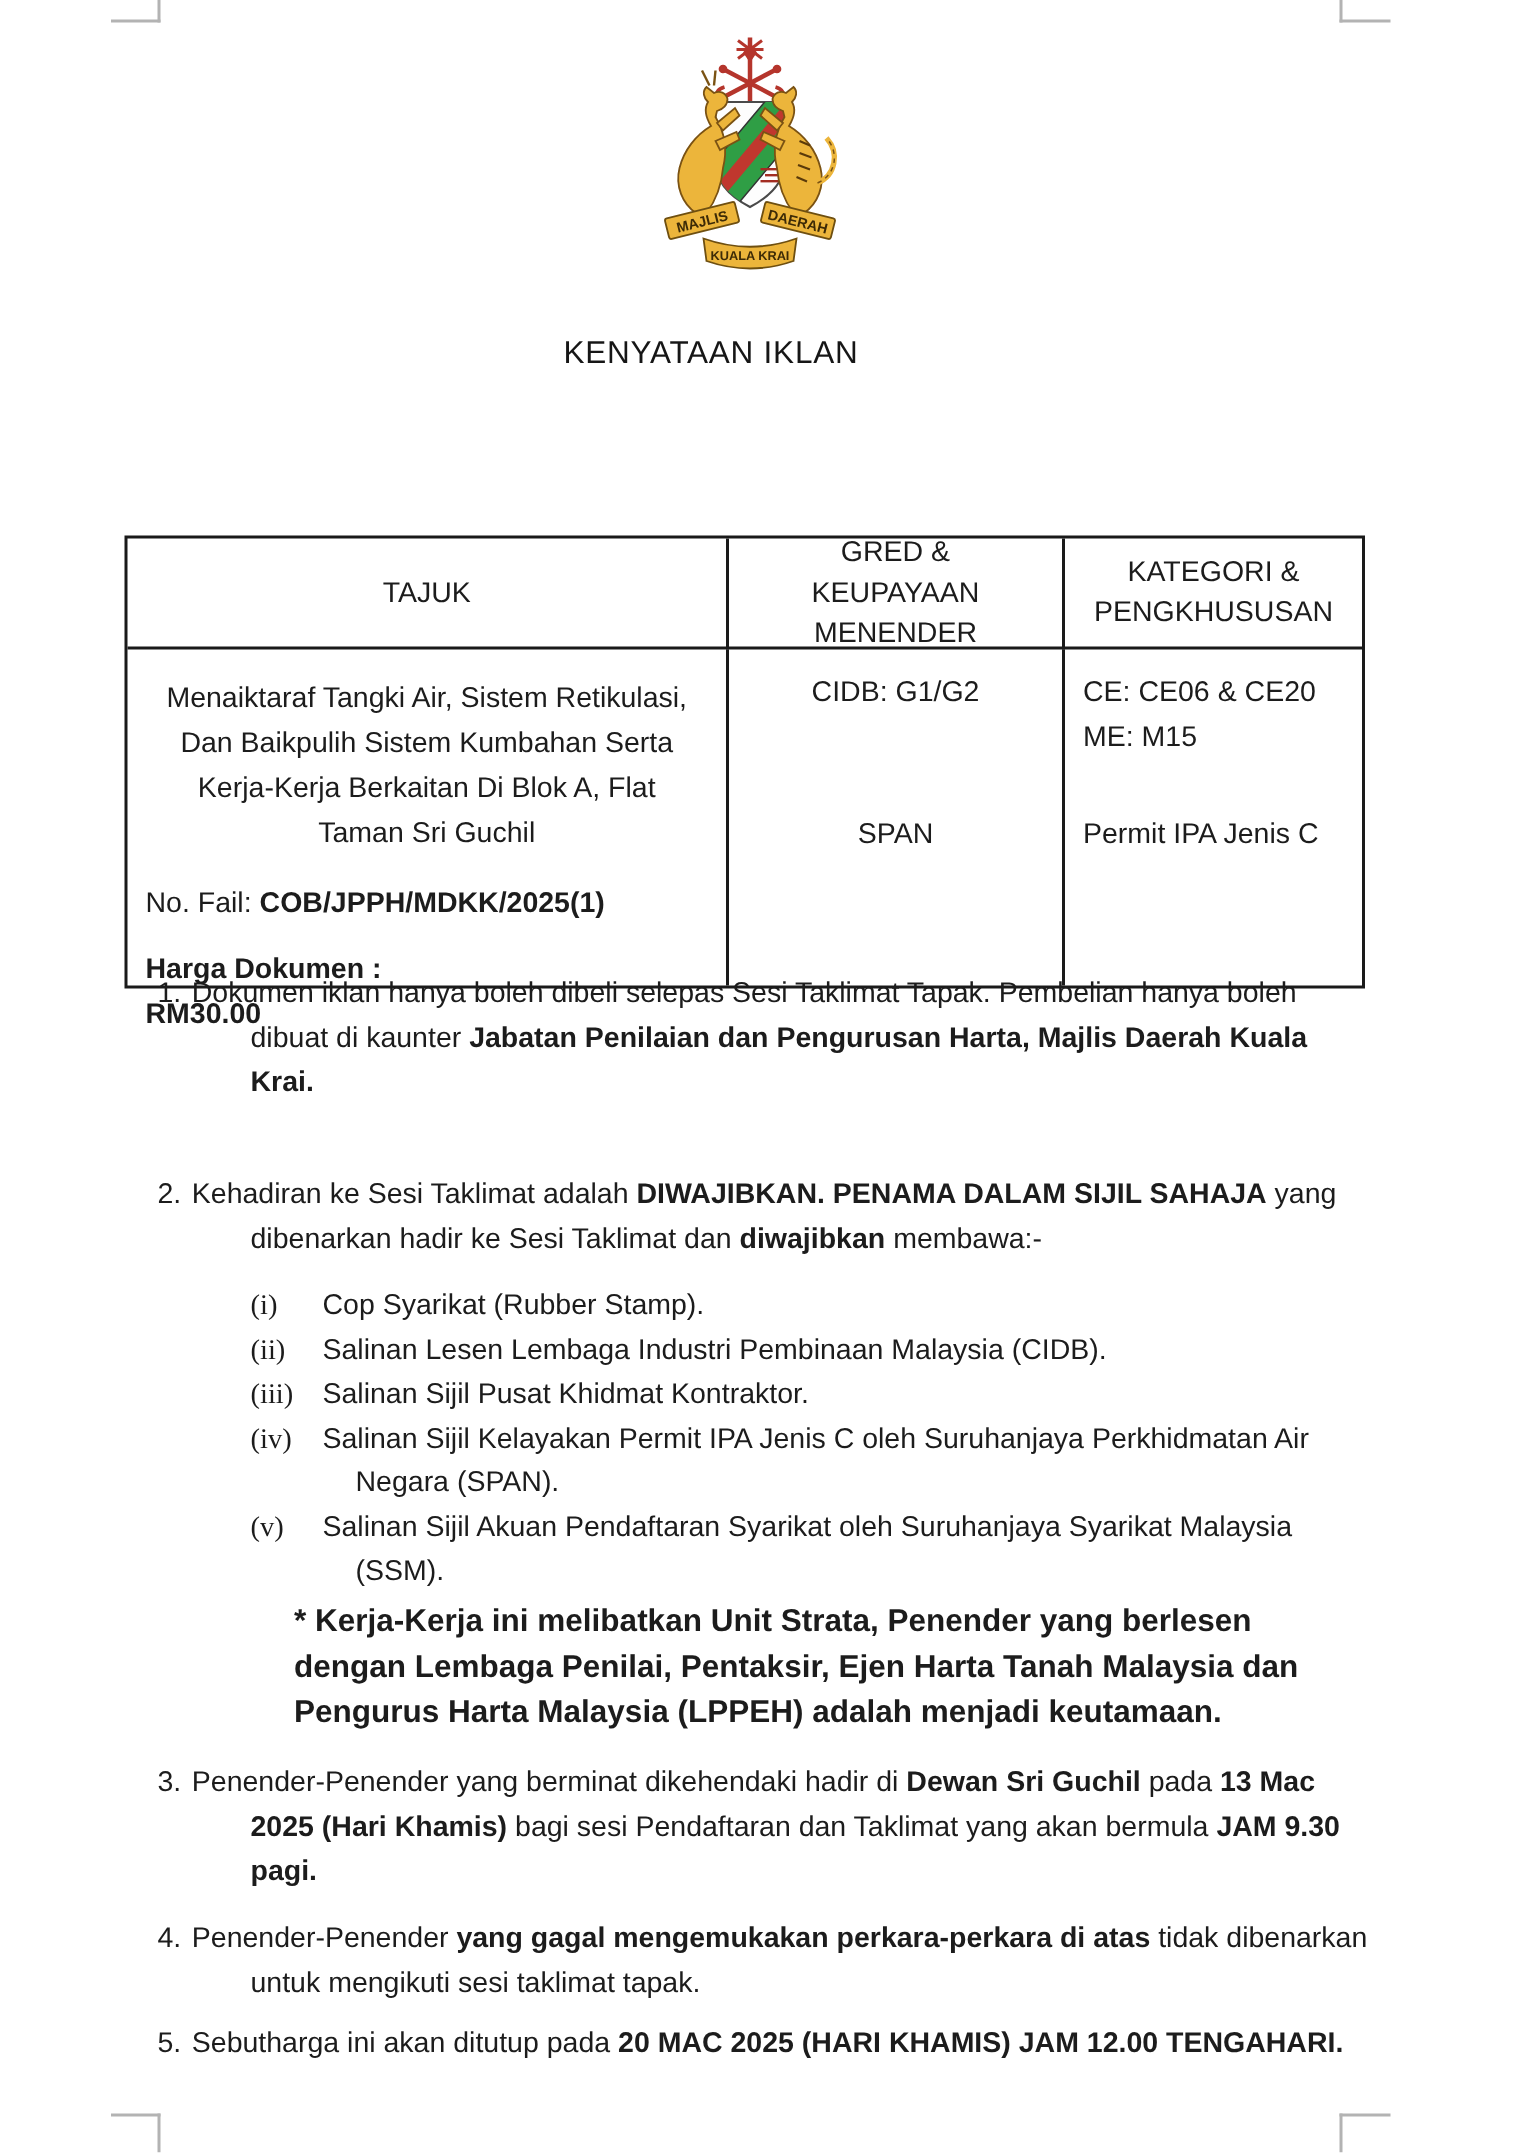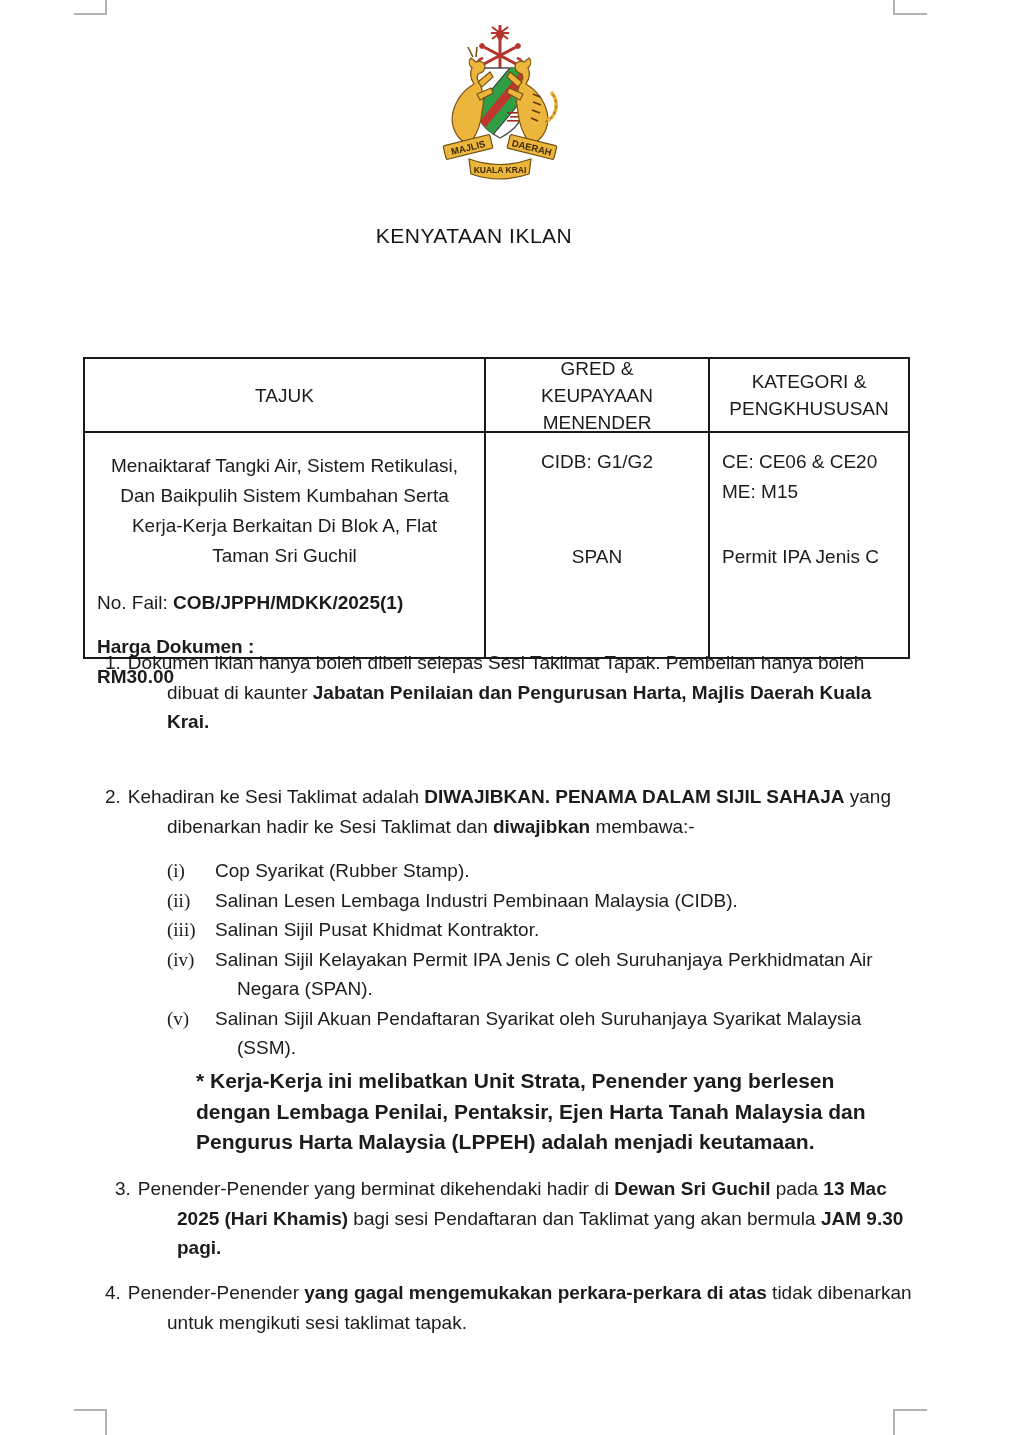--- a/index.html
+++ b/index.html
@@ -56,21 +56,21 @@
 
   
   .num-item{
     position:absolute;left:105px;width:812px;
     font-size:19px;line-height:29.5px;
     padding-left:62px;text-indent:-62px;box-sizing:border-box;
   }
   .num-item .num{padding-right:7px;}
   #item1{top:648px;}
   #item2{top:782px;}
-  #item3{top:1174px;margin-left:10px;}
+  #item3{top:1174px;}
   #item4{top:1278px;}
   #item5{top:1348px;}
 
   
   .sublist{position:absolute;left:167px;top:856px;width:748px;}
   .sub-row{display:flex;align-items:flex-start;}
   .sub-label{
     width:48px;flex:0 0 48px;
     font-family:"Liberation Serif", serif;font-size:19px;line-height:29.5px;
   }
@@ -222,14 +222,15 @@
       <div class="sub-text"><span>Salinan Sijil Akuan Pendaftaran Syarikat oleh Suruhanjaya Syarikat Malaysia (SSM).</span></div>
     </div>
   </div>
 
   <div class="note"><span class="b">* Kerja-Kerja ini melibatkan Unit Strata, Penender yang berlesen dengan Lembaga Penilai, Pentaksir, Ejen Harta Tanah Malaysia dan Pengurus Harta Malaysia (LPPEH) adalah menjadi keutamaan.</span></div>
 
   <div class="num-item" id="item3"><span class="num">3.</span><span><span>Penender-Penender yang berminat dikehendaki hadir di </span><span class="b">Dewan Sri Guchil</span><span> pada </span><span class="b">13 Mac 2025 (Hari Khamis)</span><span> bagi sesi Pendaftaran dan Taklimat yang akan bermula </span><span class="b">JAM 9.30 pagi.</span></span></div>
 
   <div class="num-item" id="item4"><span class="num">4.</span><span><span>Penender-Penender </span><span class="b">yang gagal mengemukakan perkara-perkara di atas</span><span> tidak dibenarkan untuk mengikuti sesi taklimat tapak.</span></span></div>
 
+  <div class="num-item" id="item5"><span class="num">5.</span><span><span>Sebutharga ini akan ditutup pada </span><span class="b">20 MAC 2025 (HARI KHAMIS) JAM 12.00 TENGAHARI.</span></span></div>
 
 </div>
 
 </body></html>

